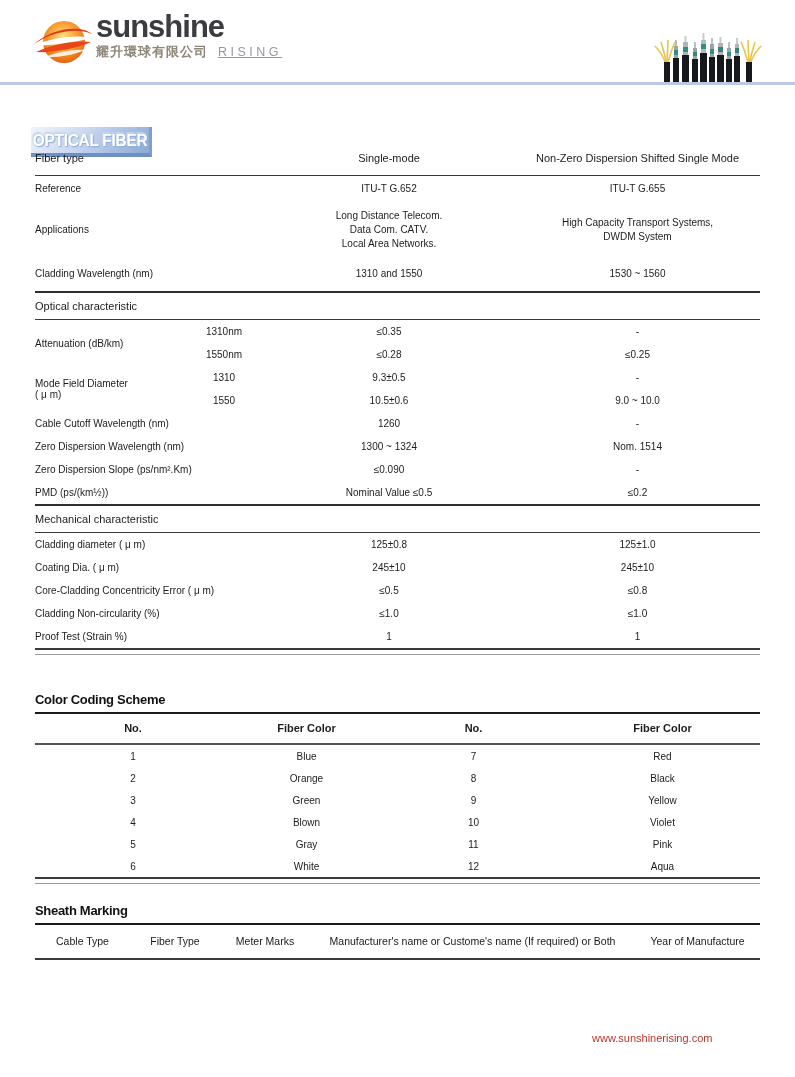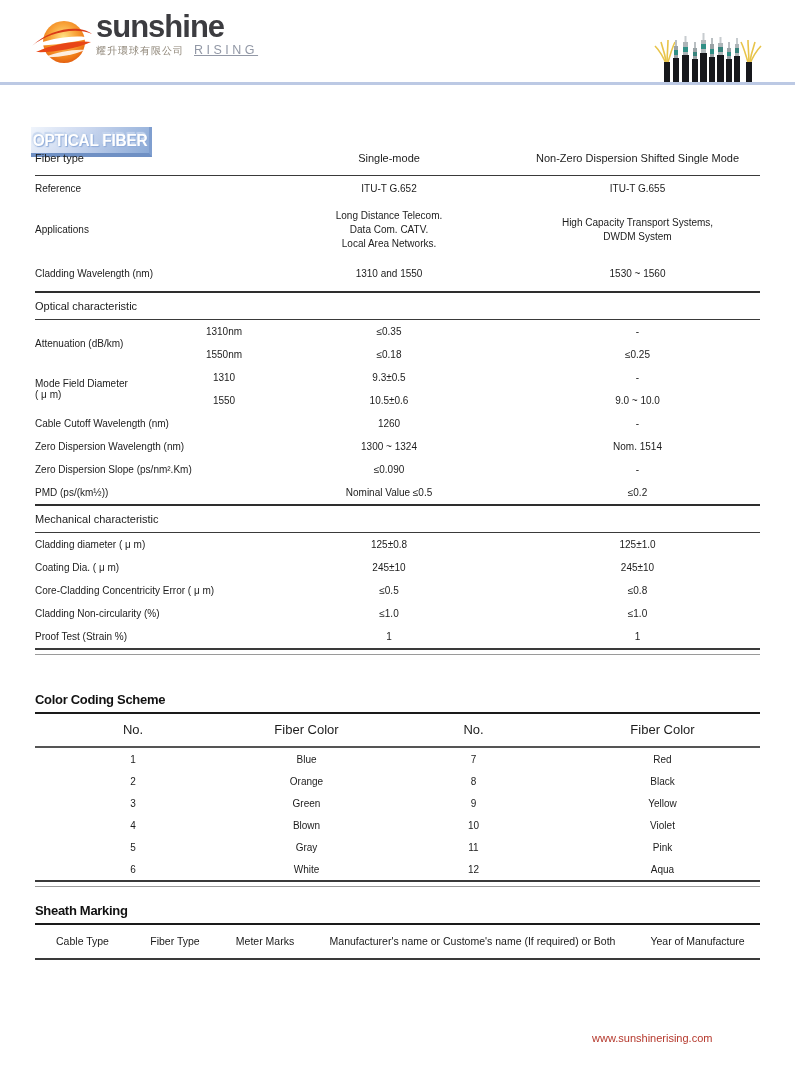--- a/index.html
+++ b/index.html
@@ -6,21 +6,21 @@
   .page{
     position:relative; width:795px; height:1077px; margin:0 auto; background:#ffffff;
     font-family:"Liberation Sans","DejaVu Sans",sans-serif; color:#1a1a1a; overflow:hidden;
   }
   
   .header{position:absolute; top:12px; left:30px; display:flex; align-items:flex-start;}
   .logo-svg{width:64px; height:60px; display:block;}
   .brand-block{margin-left:2px; }
   .brand{font-size:31px; font-weight:700; letter-spacing:-1px; color:#3c3c40; line-height:30px;}
   .brand-row2{display:flex; align-items:baseline; margin-top:1px;}
-  .brand-cn{font-size:10px; color:#8f8678; letter-spacing:1px;}
+  .brand-cn{font-size:13px; color:#8f8678; letter-spacing:1px;font-weight:bold;}
   .brand-sub{font-size:12.5px; color:#9298a6; letter-spacing:3.5px; margin-left:10px;text-decoration:underline;}
   .cables{position:absolute; top:28px; right:32px; width:110px; height:55px;}
   .header-rule{position:absolute; top:82px; left:0; width:795px; height:3px; background:#bcc9e4;}
   
   .banner{
     position:absolute; top:89px; left:31px; width:118px; height:26px;
     background:linear-gradient(130deg,#f0f5fc 0%,#cdd9f0 40%,#8aa9d6 100%);
     border-right:3px solid #7f9ecf; border-bottom:4px solid #6f90c4;
     display:flex; align-items:center; justify-content:center;margin-top:38px;
   }
@@ -48,21 +48,21 @@
   .tech tr.r-apps td{padding:8px 0; line-height:1.4;}
   .tech tr.r-opwave td{padding:9px 0 12px; border-bottom:2px solid #2e2e2e;}
   .tech tr.sec-title td{font-size:11px; text-align:left; padding:7px 0; border-bottom:1px solid #3a3a3a;}
   .tech tr.r-std td{padding:6px 0;}
   .tech tr.r-pmd td{border-bottom:2px solid #2e2e2e;}
   .pre{white-space:pre-line;}
   
   .cc col.c1{width:196px;} .cc col.c2{width:151px;}
   .cc col.c3{width:183px;} .cc col.c4{width:195px;}
   .cc td{text-align:center;}
-  .cc tr.cc-head td{font-size:13px; padding:8px 0 9px; border-bottom:2px solid #555;}
+  .cc tr.cc-head td{font-size:11px; padding:8px 0 9px; border-bottom:2px solid #555;font-weight:bold;}
   .cc tr.cc-row td{padding:5.5px 0;}
   
   .sheath-row{display:flex; align-items:center; padding:10px 0 11px; border-bottom:2px solid #3a3a3a;}
   .sheath-row .cell{font-size:10.5px; text-align:center;}
   .sh-c1{width:95px;} .sh-c2{width:90px;} .sh-c3{width:90px;}
   .sh-c4{width:325px;} .sh-c5{width:125px;}
   
   .footer-link{position:absolute; top:1032px; left:592px; font-size:11px; color:#b5382c; text-decoration:none;}
 </style>
 </head>
@@ -186,21 +186,21 @@
         <td colspan="4">Optical characteristic</td>
       </tr>
       <tr class="r-std">
         <td class="lbl" rowspan="2">Attenuation (dB/km)</td>
         <td class="sub">1310nm</td>
         <td class="v1">≤0.35</td>
         <td class="v2">-</td>
       </tr>
       <tr class="r-std">
         <td class="sub">1550nm</td>
-        <td class="v1">≤0.18</td>
+        <td class="v1">≤0.28</td>
         <td class="v2">≤0.25</td>
       </tr>
       <tr class="r-std">
         <td class="lbl pre" rowspan="2">Mode Field Diameter
 ( μ m)</td>
         <td class="sub">1310</td>
         <td class="v1">9.3±0.5</td>
         <td class="v2">-</td>
       </tr>
       <tr class="r-std">

